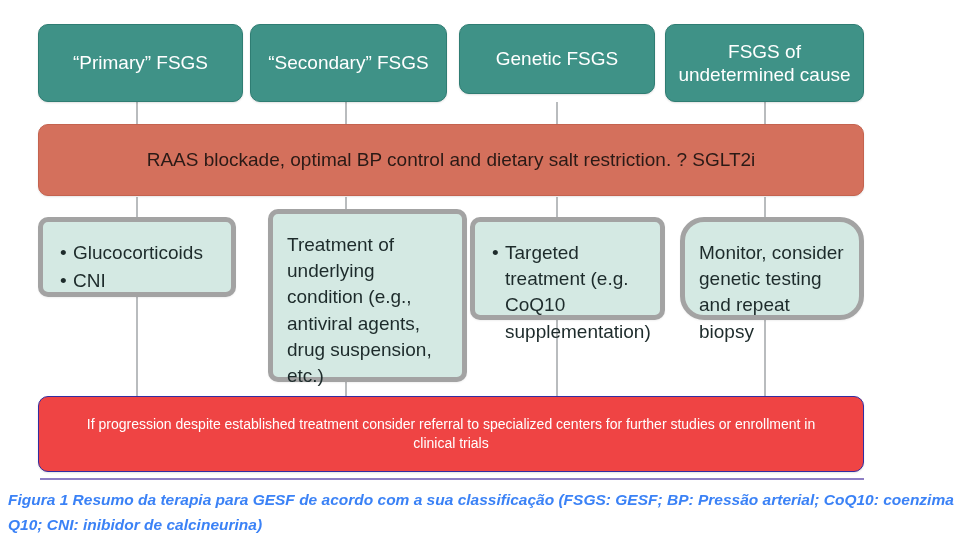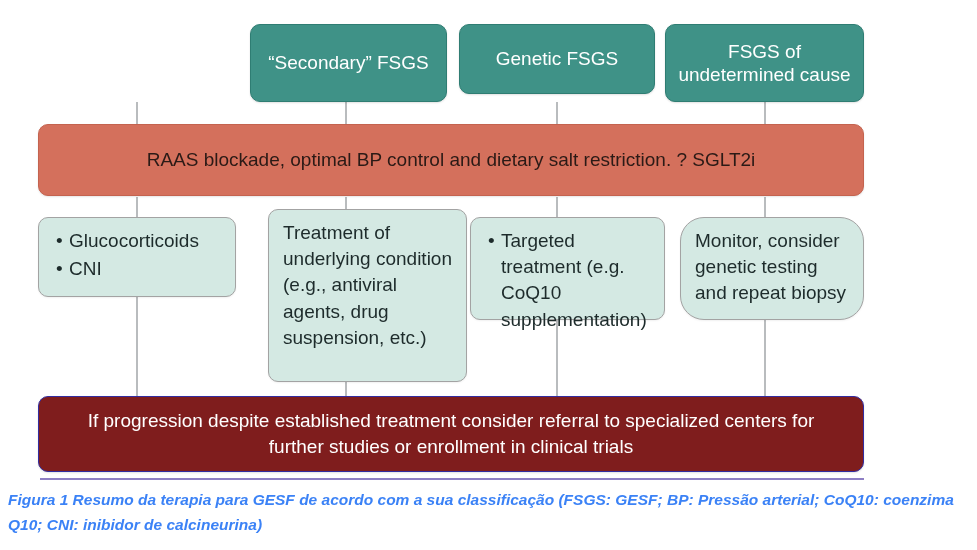--- a/index.html
+++ b/index.html
@@ -58,25 +58,25 @@
     color: #2b1a16;
     font-size: 19px;
     line-height: 1.25;
     padding: 6px 14px;
     box-shadow: 0 1px 2px rgba(0,0,0,0.10);
   }
 
   
   .treat-box {
     background: #d4e9e3;
-    border: 1px solid #a3a3a3;
+    border: 5px solid #a3a3a3;
     color: #1d2b2b;
     font-size: 19px;
     line-height: 1.38;
-    padding: 10px 14px;
+    padding: 18px 14px;
     align-items: flex-start;
     justify-content: flex-start;
     text-align: left;
     box-shadow: 0 1px 2px rgba(0,0,0,0.06);
   }
   .treat-box .inner { width: 100%; }
 
   
   ul.bullets {
     margin: 0;
@@ -90,24 +90,24 @@
   ul.bullets li:before {
     content: "\2022";
     position: absolute;
     left: -13px;
     top: 0;
   }
   p.plain { margin: 0; }
 
   
   .band-blue {
-    background: #7f1d1d;
+    background: #ef4444;
     border: 1px solid #332ca0;
     color: #ffffff;
-    font-size: 19px;
+    font-size: 14px;
     line-height: 1.38;
     padding: 6px 40px;
     box-shadow: 0 1px 2px rgba(0,0,0,0.12);
   }
 
   
   .caption-rule {
     position: absolute;
     left: 40px;
     top: 478px;
@@ -142,20 +142,23 @@
   <div class="connector" style="left:136px; top:197px; height:20px;"></div>
   <div class="connector" style="left:345px; top:197px; height:20px;"></div>
   <div class="connector" style="left:556px; top:197px; height:20px;"></div>
   <div class="connector" style="left:764px; top:197px; height:20px;"></div>
 
   <div class="connector" style="left:136px; top:297px; height:99px;"></div>
   <div class="connector" style="left:345px; top:382px; height:14px;"></div>
   <div class="connector" style="left:556px; top:320px; height:76px;"></div>
   <div class="connector" style="left:764px; top:320px; height:76px;"></div>
 
+  <div class="node cat-box" style="left:38px; top:24px; width:205px; height:78px;">
+    <span>“Primary” FSGS</span>
+  </div>
 
   <div class="node cat-box" style="left:250px; top:24px; width:197px; height:78px;">
     <span>“Secondary” FSGS</span>
   </div>
 
   <div class="node cat-box" style="left:459px; top:24px; width:196px; height:70px;">
     <span>Genetic FSGS</span>
   </div>
 
   <div class="node cat-box" style="left:665px; top:24px; width:199px; height:78px;">

